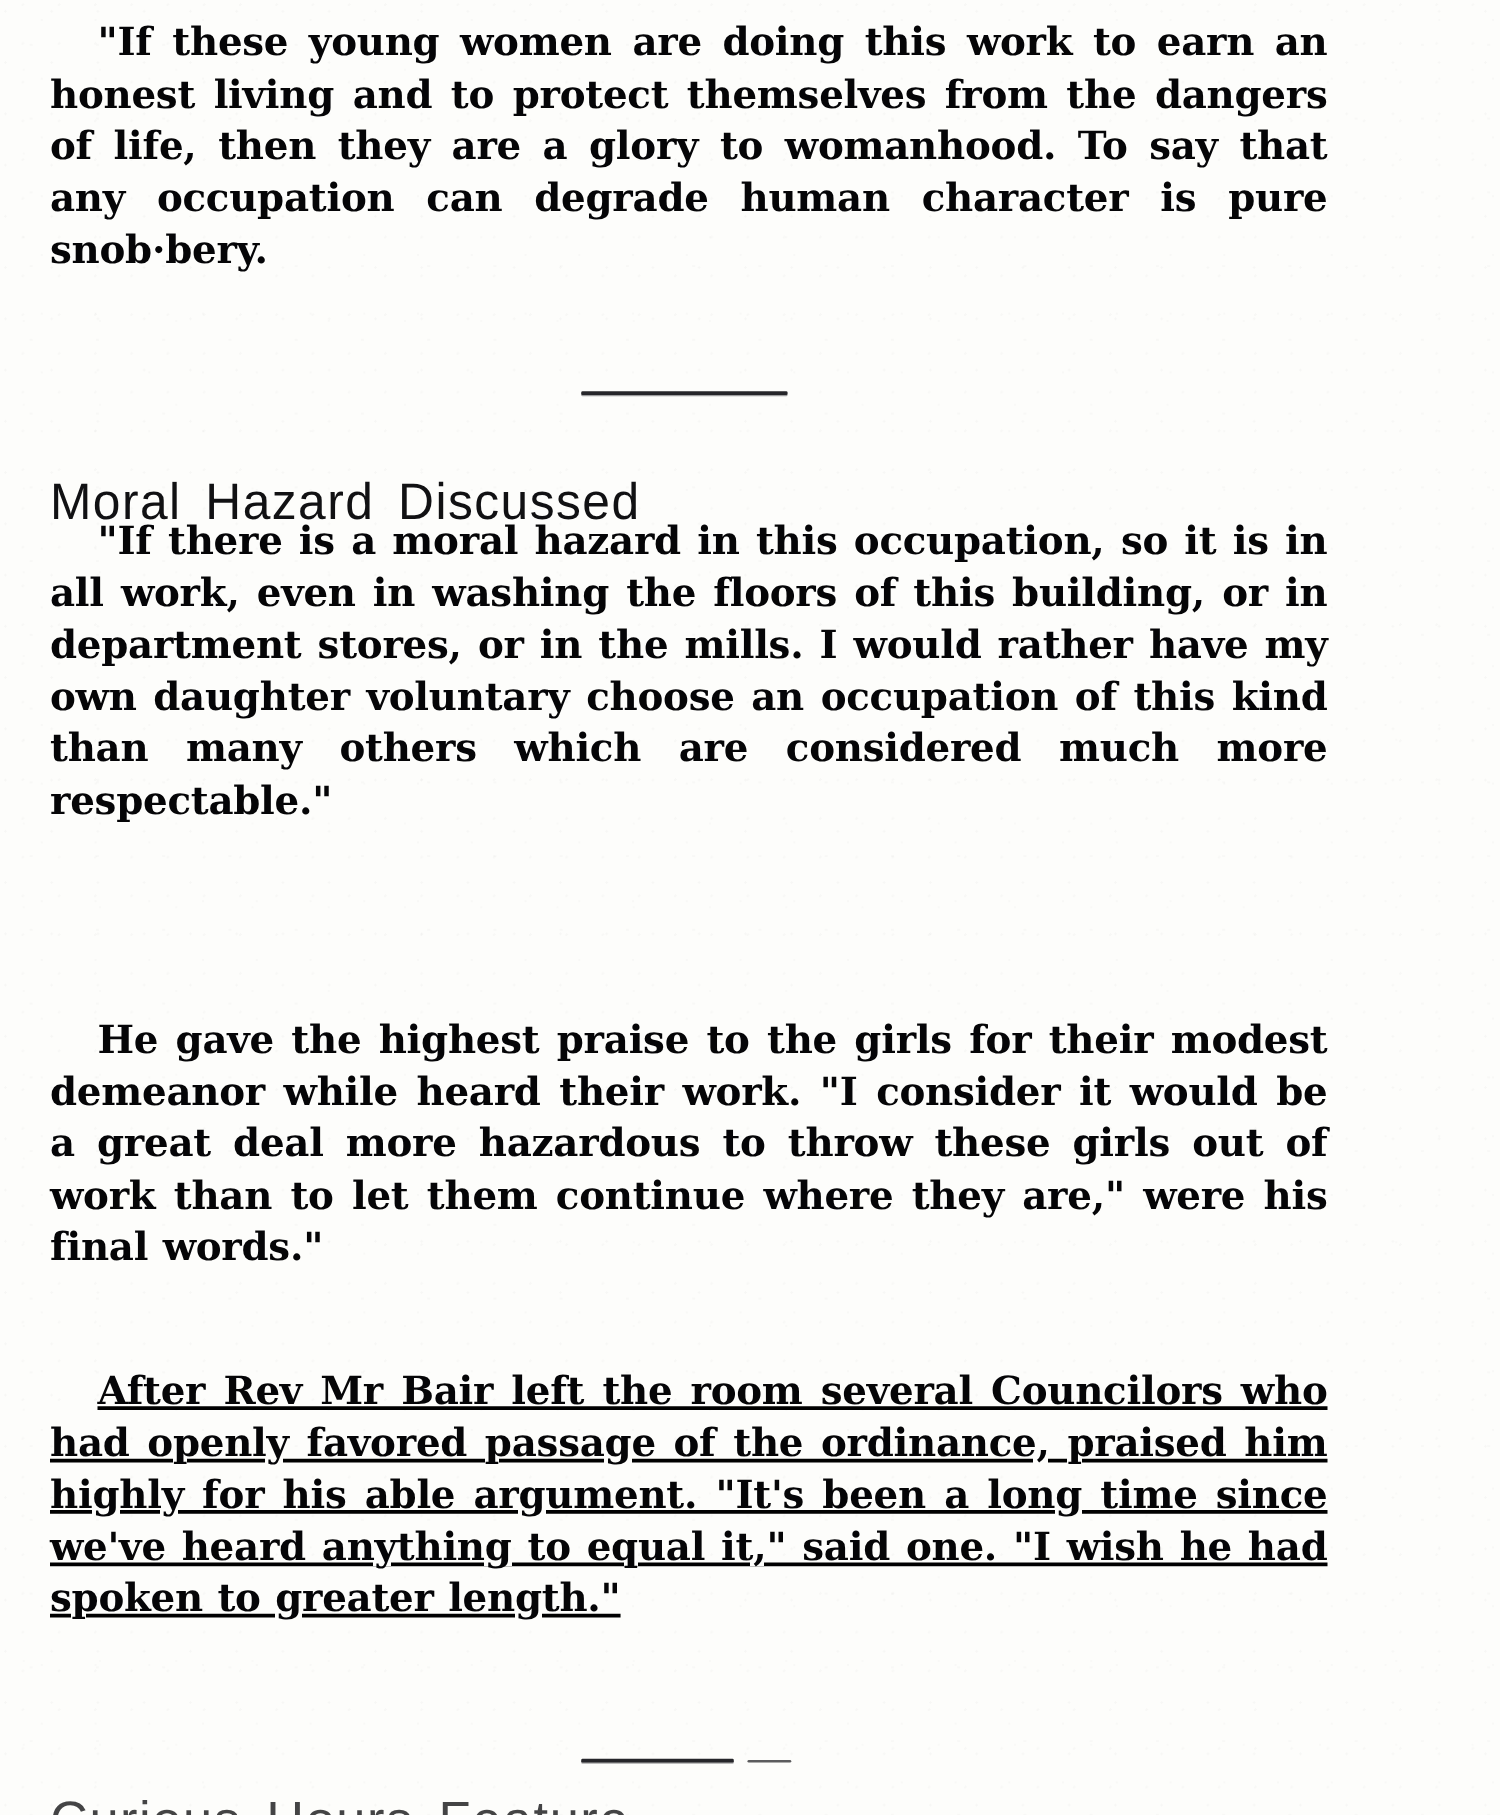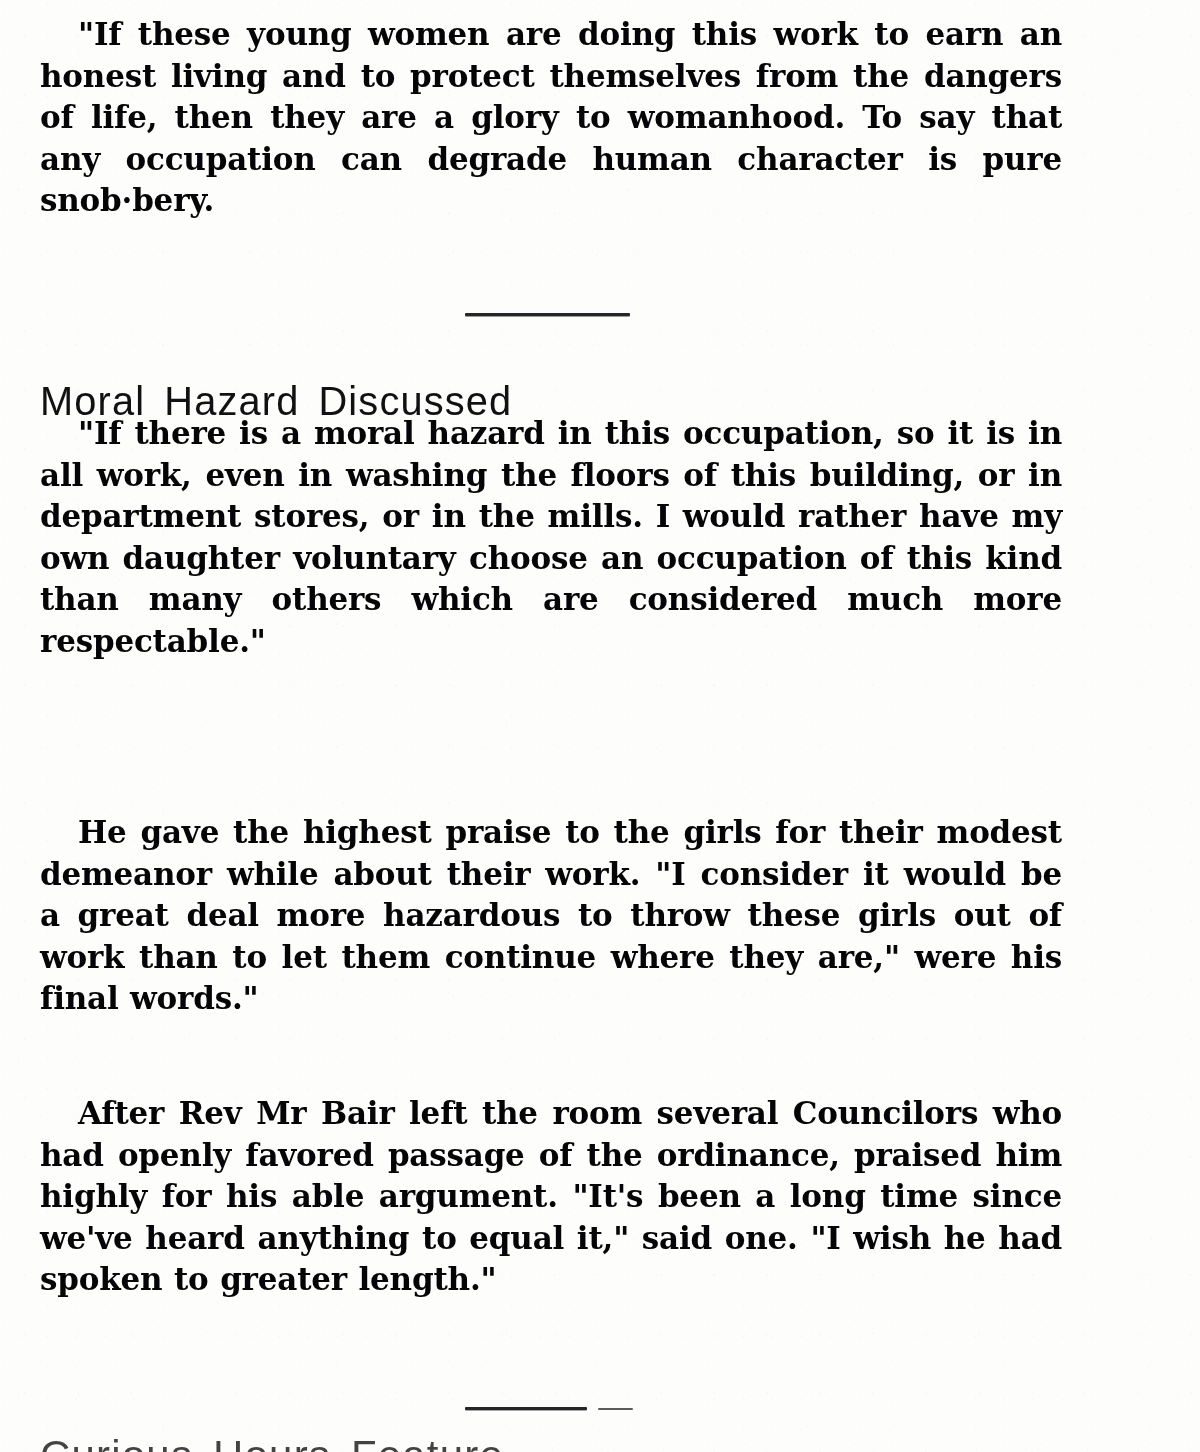--- a/index.html
+++ b/index.html
@@ -51,21 +51,21 @@
   }
 
   .para.indent { text-indent: 38px; }
 
   
   .block { position: absolute; left: 0; width: 1022px; }
 
   #para-opening  { top: 14px; }
   #para-hazard   { top: 413px; }
   #para-praise   { top: 812px; }
-  #para-after    { top: 1093px; }
+  #para-after    { top: 1093px; text-decoration: underline; }
 
   
   .subhead {
     position: absolute;
     left: 0;
     top: 343px;
     font-family: "Liberation Sans", "DejaVu Sans", sans-serif;
     font-size: 41px;
     line-height: 48px;
     font-weight: 400;
@@ -146,21 +146,21 @@
       <span class="divider-rule seg-a"></span>
     </div>
 
     <h2 class="subhead">Moral Hazard Discussed</h2>
 
     <div class="block" id="para-hazard">
       <p class="para indent">"If there is a moral hazard in this occupation, so it is in all work, even in washing the floors of this building, or in department stores, or in the mills. I would rather have my own daughter voluntary choose an occupation of this kind than many others which are considered much more respectable."</p>
     </div>
 
     <div class="block" id="para-praise">
-      <p class="para indent">He gave the highest praise to the girls for their modest demeanor while about their work. "I consider it would be a great deal more hazardous to throw these girls out of work than to let them continue where they are," were his final words."</p>
+      <p class="para indent">He gave the highest praise to the girls for their modest demeanor while heard their work. "I consider it would be a great deal more hazardous to throw these girls out of work than to let them continue where they are," were his final words."</p>
     </div>
 
     <div class="block" id="para-after">
       <p class="para indent">After Rev Mr Bair left the room several Councilors who had openly favored passage of the ordinance, praised him highly for his able argument. "It's been a long time since we've heard anything to equal it," said one. "I wish he had spoken to greater length."</p>
     </div>
 
     <div class="divider-wrap" id="divider-bottom">
       <span class="divider-rule seg-a"></span>
       <span class="divider-rule seg-b"></span>
     </div>

